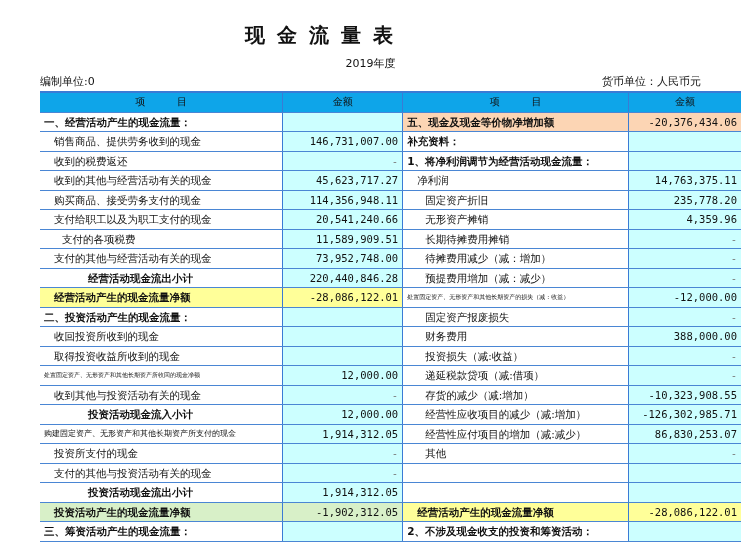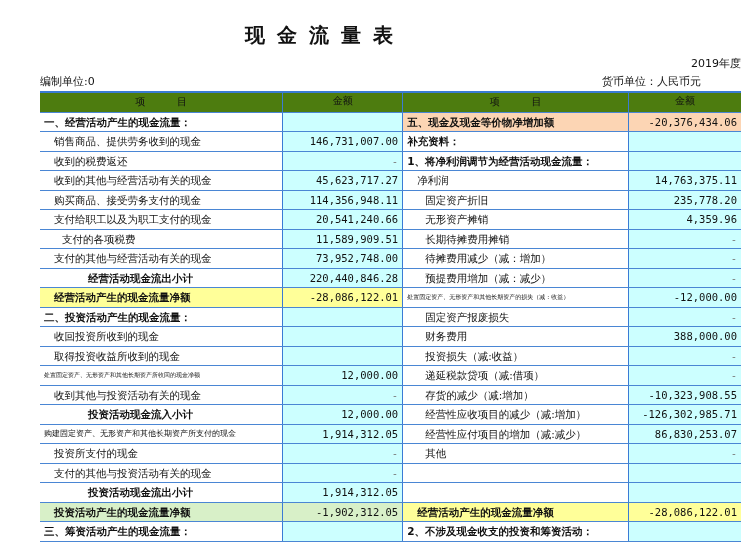--- a/index.html
+++ b/index.html
@@ -1,32 +1,32 @@
 <!DOCTYPE html>
 <html><head>
 <meta charset="utf-8">
 <style>
   html, body { margin:0; padding:0; background:#ffffff; }
   body { width:741px; height:552px; overflow:hidden; position:relative;
          font-family:"DejaVu Sans","Liberation Sans",sans-serif; color:#111; }
   .title { position:absolute; top:22px; left:0; width:650px; text-align:center;
            font-family:"DejaVu Serif","Liberation Serif",serif; font-size:20px; font-weight:bold;
            letter-spacing:12px; }
-  .subtitle { position:absolute; top:56px; left:0; width:741px; text-align:right; font-size:11px; }
+  .subtitle { position:absolute; top:56px; left:0; width:741px; text-align:center; font-size:11px; }
   .unit-left { position:absolute; top:74px; left:40px; font-size:11px; }
   .unit-right { position:absolute; top:74px; right:40px; font-size:11px; }
   table.sheet { position:absolute; top:91px; left:40px; border-collapse:collapse; table-layout:fixed; }
   table.sheet td { height:18.5px; padding:0 4px; font-size:10.5px; white-space:nowrap; overflow:hidden;
                    border-bottom:1px solid #4a86d4; line-height:18px; }
-  table.sheet tr.hdr td { border-top:2px solid #3a7bd5; text-align:center; font-size:10px; background:#4d7c0f; }
+  table.sheet tr.hdr td { border-top:2px solid #3a7bd5; text-align:center; font-size:10px; background:#0ea5e9; }
   td.c1 { width:200px; }
   td.c2 { width:116px; border-left:1px solid #3a7bd5; border-right:1px solid #3a7bd5; text-align:right; font-family:"DejaVu Sans Mono","Liberation Mono",monospace; font-size:10.5px; background:#ccffff; }
   td.c3 { width:206px; }
   td.c4 { width:106px; border-left:1px solid #3a7bd5; text-align:right; font-family:"DejaVu Sans Mono","Liberation Mono",monospace; font-size:10.5px; background:#ccffff; }
-  tr.hdr td.c2, tr.hdr td.c4 { background:#fff; font-family:Liberation Mono, monospace; }
+  tr.hdr td.c2, tr.hdr td.c4 { background:#fff; font-family:Liberation Serif, serif; }
   .b { font-weight:bold; }
   .i1 { padding-left:14px !important; }
   .i2 { padding-left:48px !important; }
   .i3 { padding-left:22px !important; }
   .tiny { font-size:6px !important; }
   .small { font-size:8px !important; }
   .yellow { background:#ffff99 !important; }
   .orange { background:#fcd5b4 !important; }
   .green { background:#d8f0c8 !important; }
   .dash { color:#777; }

